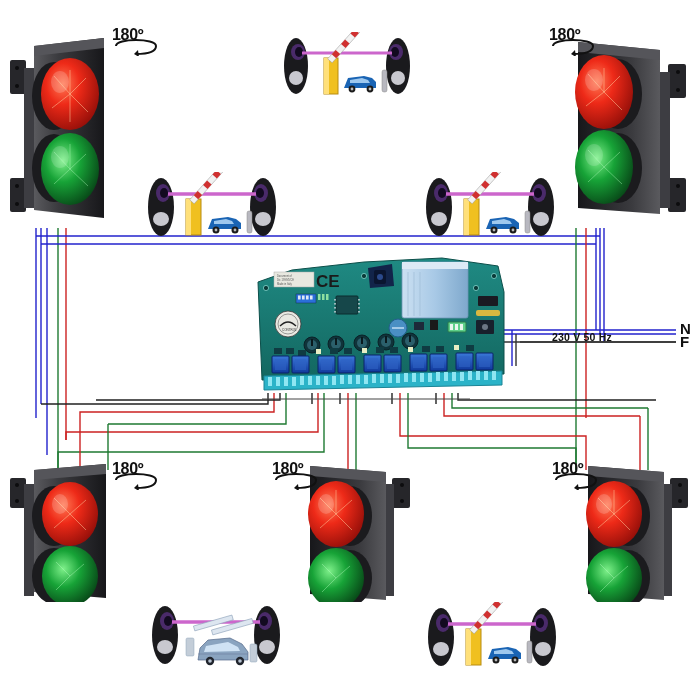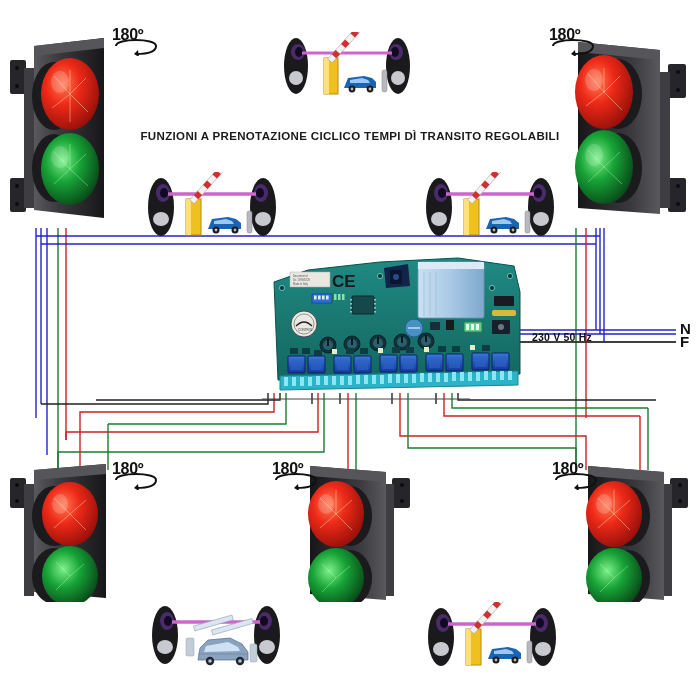--- a/index.html
+++ b/index.html
@@ -107,23 +107,22 @@
       <path d="M648 408 L648 470" stroke="#1f7a32"></path>
 
       <path d="M80 445 L80 470" stroke="#cc2222"></path>
       <path d="M108 424 L108 470" stroke="#1f7a32"></path>
 
       <path d="M512 330 L512 366" stroke="#2222cc"></path>
       <path d="M516 334 L516 366" stroke="#333333"></path>
     </g>
   </svg>
 
-  <div class="title">FUNZIONI A PRENOTAZIONE CICLICO TEMPI DÌ TRANSITO REGOLABILI</div>
-
-  <div class="mains" style="left:532px;top:331px;">230 V 50 Hz</div>
+
+  <div class="mains" style="left:552px;top:331px;">230 V 50 Hz</div>
   <div class="term" style="left:680px;top:320px;">N</div>
   <div class="term" style="left:680px;top:333px;">F</div>
 
   <div class="tl" style="left:8px;top:28px;">
     <svg width="106" height="200" viewBox="0 0 106 200" xmlns="http://www.w3.org/2000/svg">
       <defs>
         <linearGradient id="bodyL" x1="0" y1="0" x2="1" y2="0">
           <stop offset="0" stop-color="#5a5a5e"></stop>
             <stop offset=".35" stop-color="#3a3a3e"></stop>
           <stop offset="1" stop-color="#17171a"></stop>
@@ -537,21 +536,21 @@
         <path d="M68 49 L80 47 L86 49 L88 52 L68 52 Z" fill="#9ec8ee"></path>
         <circle cx="70" cy="58" r="3.5" fill="#1a1a1a"></circle>
         <circle cx="89" cy="58" r="3.5" fill="#1a1a1a"></circle>
         <circle cx="70" cy="58" r="1.4" fill="#bbb"></circle>
         <circle cx="89" cy="58" r="1.4" fill="#bbb"></circle>
       </g>
       <rect x="101" y="39" width="5" height="22" rx="2" fill="#b8b8c0" stroke="#888" stroke-width=".5"></rect>
     </svg>
   </div>
 
-  <div class="board" style="left:268px;top:252px;text-align:center;">
+  <div class="board" style="left:252px;top:252px;text-align:center;">
     <svg width="270" height="145" viewBox="0 0 270 145" xmlns="http://www.w3.org/2000/svg">
       <defs>
         <linearGradient id="pcbG" x1="0" y1="0" x2="0" y2="1">
           <stop offset="0" stop-color="#1f8a83"></stop>
             <stop offset="1" stop-color="#136760"></stop>
         </linearGradient>
         <linearGradient id="trfG" x1="0" y1="0" x2="1" y2="0">
           <stop offset="0" stop-color="#cbe0f2"></stop>
             <stop offset=".5" stop-color="#a8c9e6"></stop>
           <stop offset="1" stop-color="#7ea8cc"></stop>

